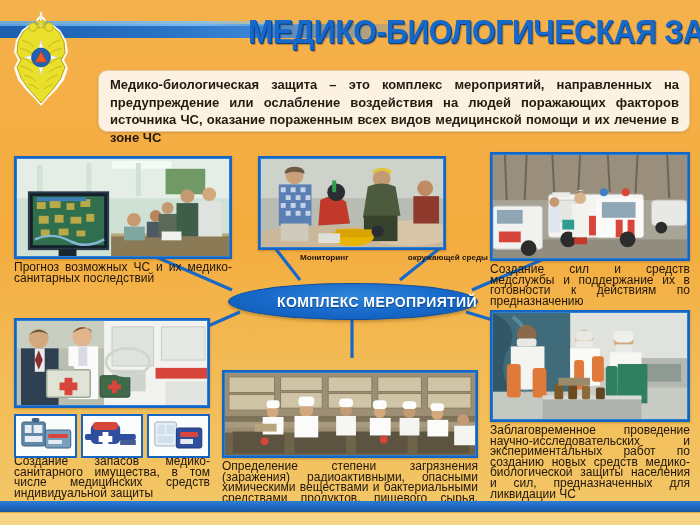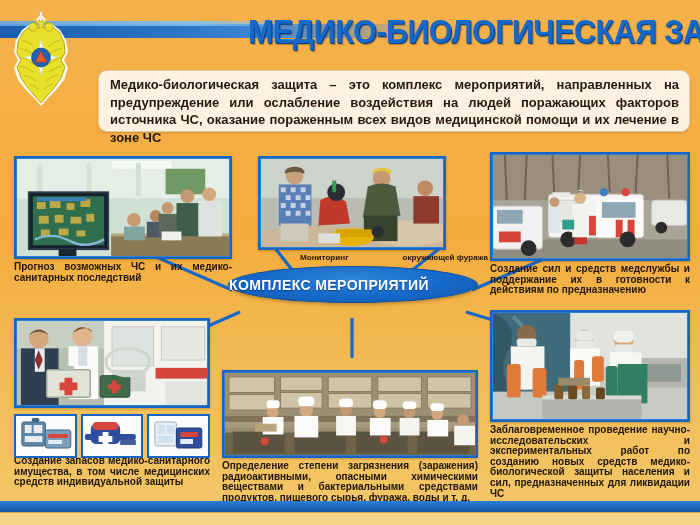--- a/index.html
+++ b/index.html
@@ -52,44 +52,44 @@
   .intro p{
     margin:0;color:#241a10;
     font-size:13px;line-height:17.5px;font-weight:bold;
     text-align:justify;
     font-family:"Liberation Sans","DejaVu Sans",sans-serif;
   }
   
   .links{position:absolute;left:0;top:140px;width:700px;height:250px;}
   
   .center-node{
-    position:absolute;left:228px;top:266px;width:248px;height:35px;
+    position:absolute;left:228px;top:283px;width:248px;height:35px;
     background:radial-gradient(ellipse at 50% 35%,#2f85d8 0%,#1668c9 55%,#1258ab 100%);
     border-radius:50%/50%;
     border:1px solid #0e4e9b;
-    display:flex;align-items:center;justify-content:flex-start;
+    display:flex;align-items:center;justify-content:flex-end;
     box-shadow:0 2px 3px rgba(80,50,0,.3);
   }
   .center-node span{
     color:#fff;font-size:14px;font-weight:bold;letter-spacing:.4px;
     white-space:nowrap;text-shadow:0 1px 1px rgba(0,40,90,.7);
   }
   
   .card{position:absolute;}
   .frame{
     border:2px solid #1566c4;
     background:#2d7fd4;
     padding:1px;
     box-sizing:border-box;
     box-shadow:0 1px 2px rgba(110,70,10,.35);
     overflow:hidden;
   }
   .photo{width:100%;height:100%;display:block;position:relative;overflow:hidden;}
   .cap{
-    color:#20160c;font-size:10px;line-height:10.6px;font-weight:bold;
+    color:#20160c;font-size:12px;line-height:10.6px;font-weight:normal;
     margin-top:3px;text-align:justify;
     font-family:"Liberation Sans","DejaVu Sans",sans-serif;
   }
   
   .cap2{
     position:absolute;left:0;top:0;width:100%;
     display:flex;justify-content:space-between;
     color:#20160c;font-size:8.1px;font-weight:bold;
   }
   .kits{position:absolute;left:0;top:96px;width:100%;display:flex;gap:4px;}
@@ -275,21 +275,21 @@
 
           <ellipse cx="92" cy="80" rx="22" ry="9" fill="#e8b400"></ellipse>
           <rect x="76" y="72" width="36" height="8" fill="#d8a200"></rect>
           <rect x="58" y="76" width="22" height="10" fill="#e0e0da"></rect>
           <circle cx="118" cy="74" r="6" fill="#2b2b33"></circle>
         </svg>
       </div>
     </div>
     <div class="cap2" style="position:relative;margin-top:3px;padding-left:42px;">
       <span>Мониторинг</span>
-      <span>окружающей фуража</span>
+      <span>окружающей среды</span>
     </div>
   </div>
 
   <div class="card" style="left:14px;top:318px;width:196px;">
     <div class="frame" style="height:90px;">
       <div class="photo">
         <svg width="100%" height="100%" viewBox="0 0 192 86" preserveAspectRatio="none">
           <rect width="192" height="86" fill="#cfd2cc"></rect>
           <rect x="0" y="0" width="90" height="86" fill="#b9bfae"></rect>
           <rect x="0" y="0" width="90" height="28" fill="#c9cfc0"></rect>

